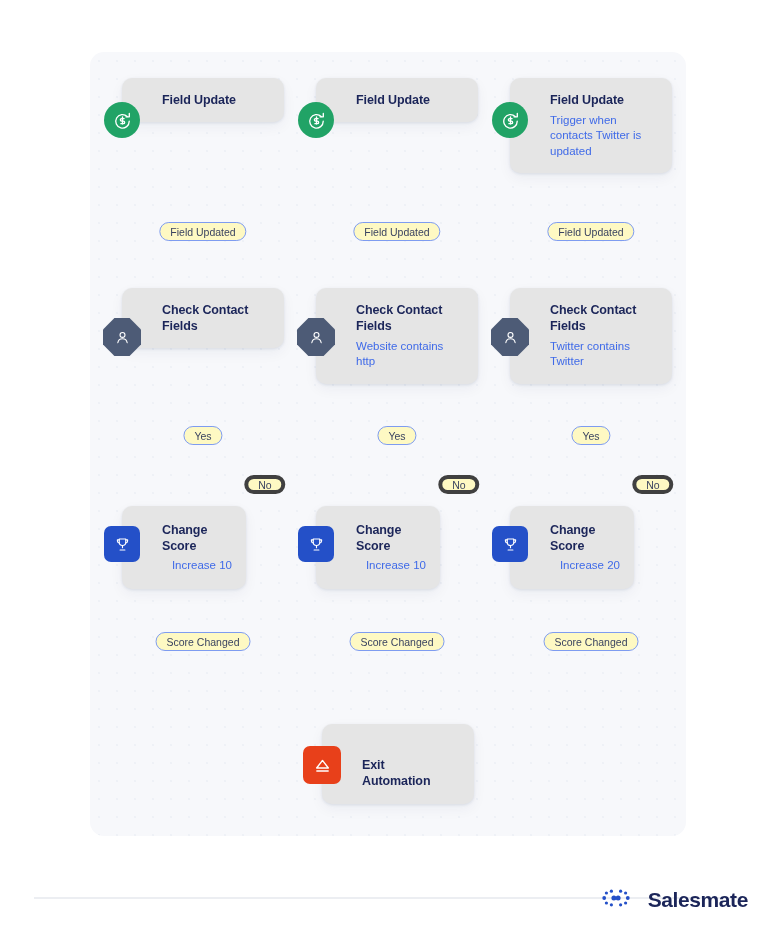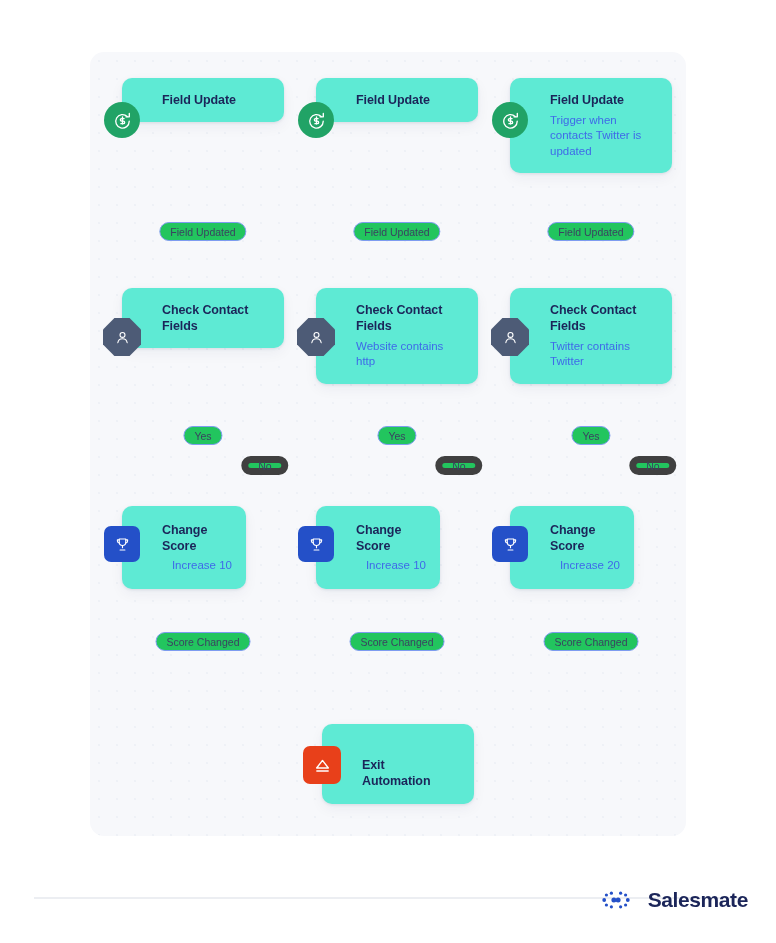--- a/index.html
+++ b/index.html
@@ -34,21 +34,21 @@
     opacity: .55;
     pointer-events: none;
   }
 
   
   #wires { position: absolute; left: 0; top: 0; width: 776px; height: 943px; pointer-events: none; }
 
   
   .node {
     position: absolute;
-    background: #5eead4;
+    background: #e5e5e5;
     border-radius: 10px;
     box-shadow: 0 1px 3px rgba(23,38,84,.10), 0 5px 14px rgba(23,38,84,.05);
   }
   .node-body { padding: 14px 14px 14px 40px; }
   .node-title {
     font-size: 12.5px;
     font-weight: bold;
     color: #1b2559;
     line-height: 1.28;
     letter-spacing: -.1px;
@@ -95,42 +95,41 @@
   }
 
   
   .pill {
     position: absolute;
     height: 19px;
     padding: 0 10px;
     display: flex;
     align-items: center;
     justify-content: center;
-    background: #22c55e;
+    background: #fef9c3;
     border-radius: 10px;
     font-size: 10.5px;
     color: #3a4360;
     white-space: nowrap;
     transform: translateX(-50%);
   }
   .pill-blue { border: 1px solid #7e9cf0; }
-  .pill-red  { border: 7px solid #404040; }
+  .pill-red  { border: 4px solid #404040; margin-top: 19px; }
 
   
   #divider {
     position: absolute;
     left: 34px; top: 897px;
     width: 708px; height: 1.5px;
     background: #eceef2;
   }
   #logo {
     position: absolute;
     right: 28px; top: 888px;
     display: flex;
-    align-items: center;
     gap: 15px;
   }
   #logo-text {
     font-size: 21px;
     font-weight: bold;
     color: #1b2559;
     letter-spacing: -.4px;
   }
 </style>
 </head>

